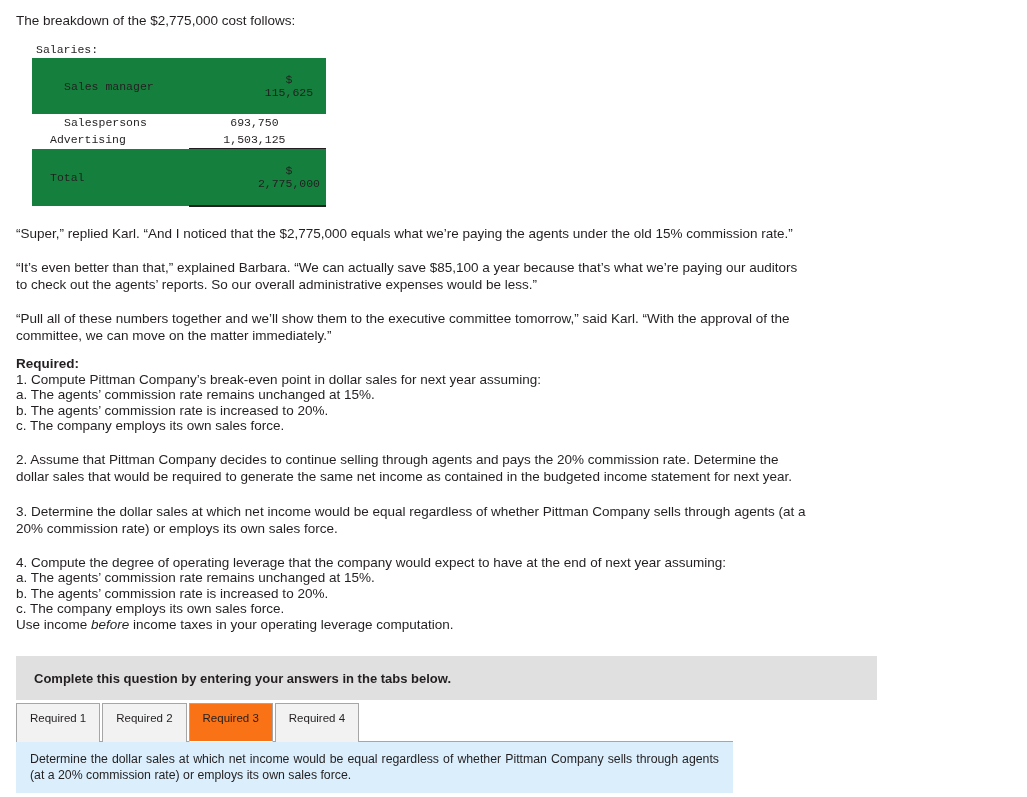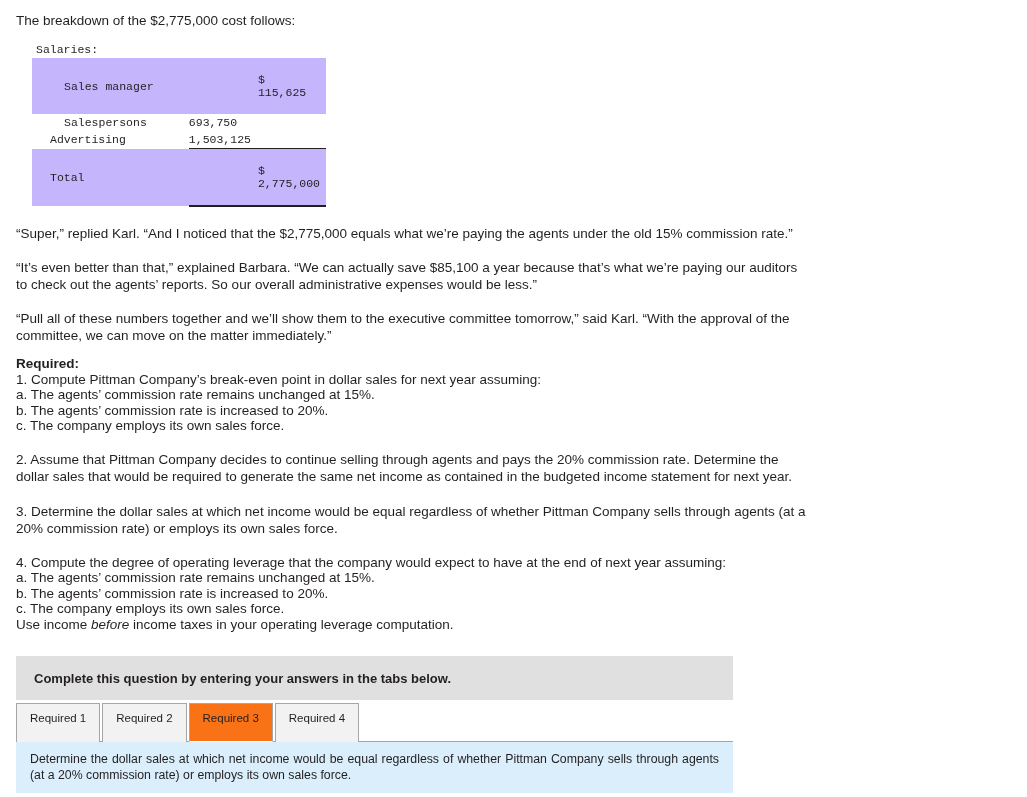--- a/index.html
+++ b/index.html
@@ -33,23 +33,23 @@
     font-size: 11.5px;
     line-height: 13px;
     margin: 0 0 0 16px;
     width: 294px;
   }
   .cost-table td {
     padding: 2px 4px 2px 0;
     white-space: pre;
     color: #231f20;
   }
-  .cost-table tr.shade { background: #c4b5fd; }
+  .cost-table tr.shade { background: #15803d; }
   .cost-table td.label { text-align: left; padding-left: 4px; }
-  .cost-table td.amt  { text-align: left; padding-right: 6px; width: 110px; }
+  .cost-table td.amt  { text-align: center; padding-right: 6px; width: 110px; }
   .cost-table td.amt.rule-top { border-top: 1px solid #231f20; }
   .cost-table td.amt.rule-bottom { border-bottom: 2.5px solid #231f20; }
   .indent1 { padding-left: 18px !important; }
   .indent2 { padding-left: 32px !important; }
 
   
   .narr {
     font-size: 13.5px;
     line-height: 17.5px;
     max-width: 790px;
@@ -77,21 +77,21 @@
     margin: 17px 0 0 0;
     max-width: 790px;
   }
   .req-group { margin-top: 17px; }
   .req-group .req-line:first-child { margin-top: 0; }
   em.ital { font-style: italic; }
 
   
   .gray-banner {
     margin-top: 24px;
-    width: 717px;
+    width: 861px;
     height: 44px;
     background: #e0e0e0;
     display: flex;
     align-items: center;
     padding-left: 18px;
   }
   .gray-banner-text {
     font-size: 13px;
     font-weight: bold;
     color: #231f20;

